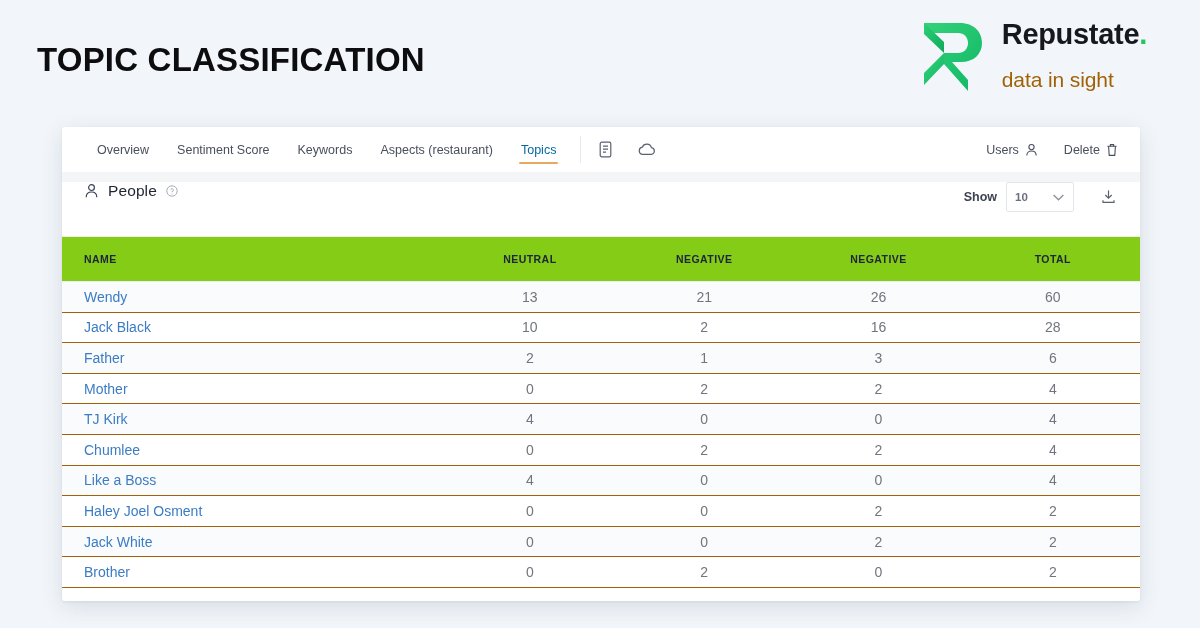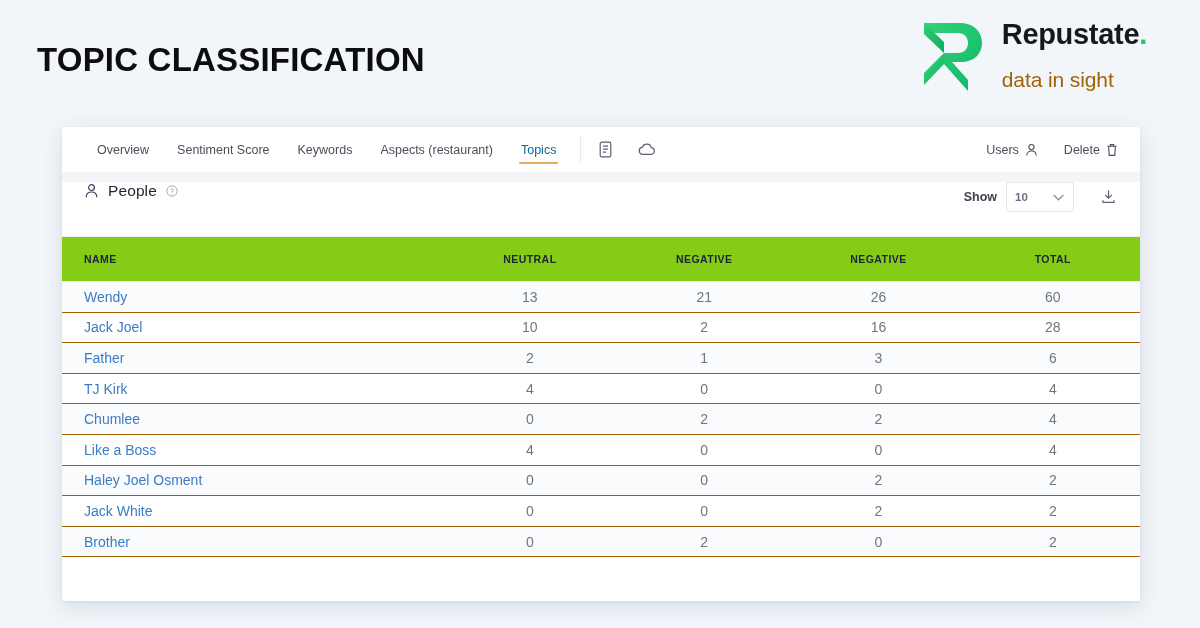--- a/index.html
+++ b/index.html
@@ -362,34 +362,41 @@
       </thead>
       <tbody>
         <tr>
           <td class="col-name">Wendy</td>
           <td class="col-num">13</td>
           <td class="col-num">21</td>
           <td class="col-num">26</td>
           <td class="col-num">60</td>
         </tr>
         <tr>
-          <td class="col-name">Jack Joel</td>
+          <td class="col-name">Jack Black</td>
           <td class="col-num">10</td>
           <td class="col-num">2</td>
           <td class="col-num">16</td>
           <td class="col-num">28</td>
         </tr>
         <tr>
           <td class="col-name">Father</td>
           <td class="col-num">2</td>
           <td class="col-num">1</td>
           <td class="col-num">3</td>
           <td class="col-num">6</td>
         </tr>
         <tr>
+          <td class="col-name">Mother</td>
+          <td class="col-num">0</td>
+          <td class="col-num">2</td>
+          <td class="col-num">2</td>
+          <td class="col-num">4</td>
+        </tr>
+        <tr>
           <td class="col-name">TJ Kirk</td>
           <td class="col-num">4</td>
           <td class="col-num">0</td>
           <td class="col-num">0</td>
           <td class="col-num">4</td>
         </tr>
         <tr>
           <td class="col-name">Chumlee</td>
           <td class="col-num">0</td>
           <td class="col-num">2</td>

